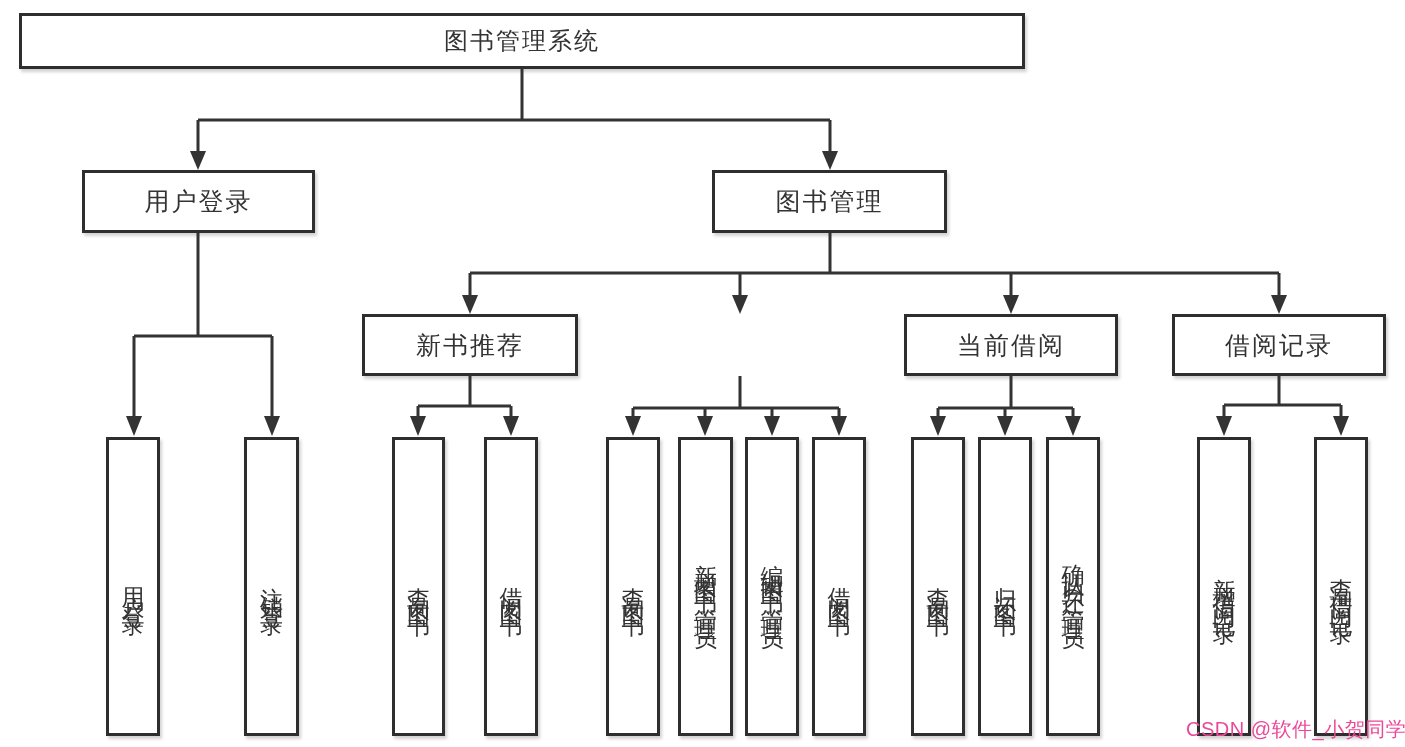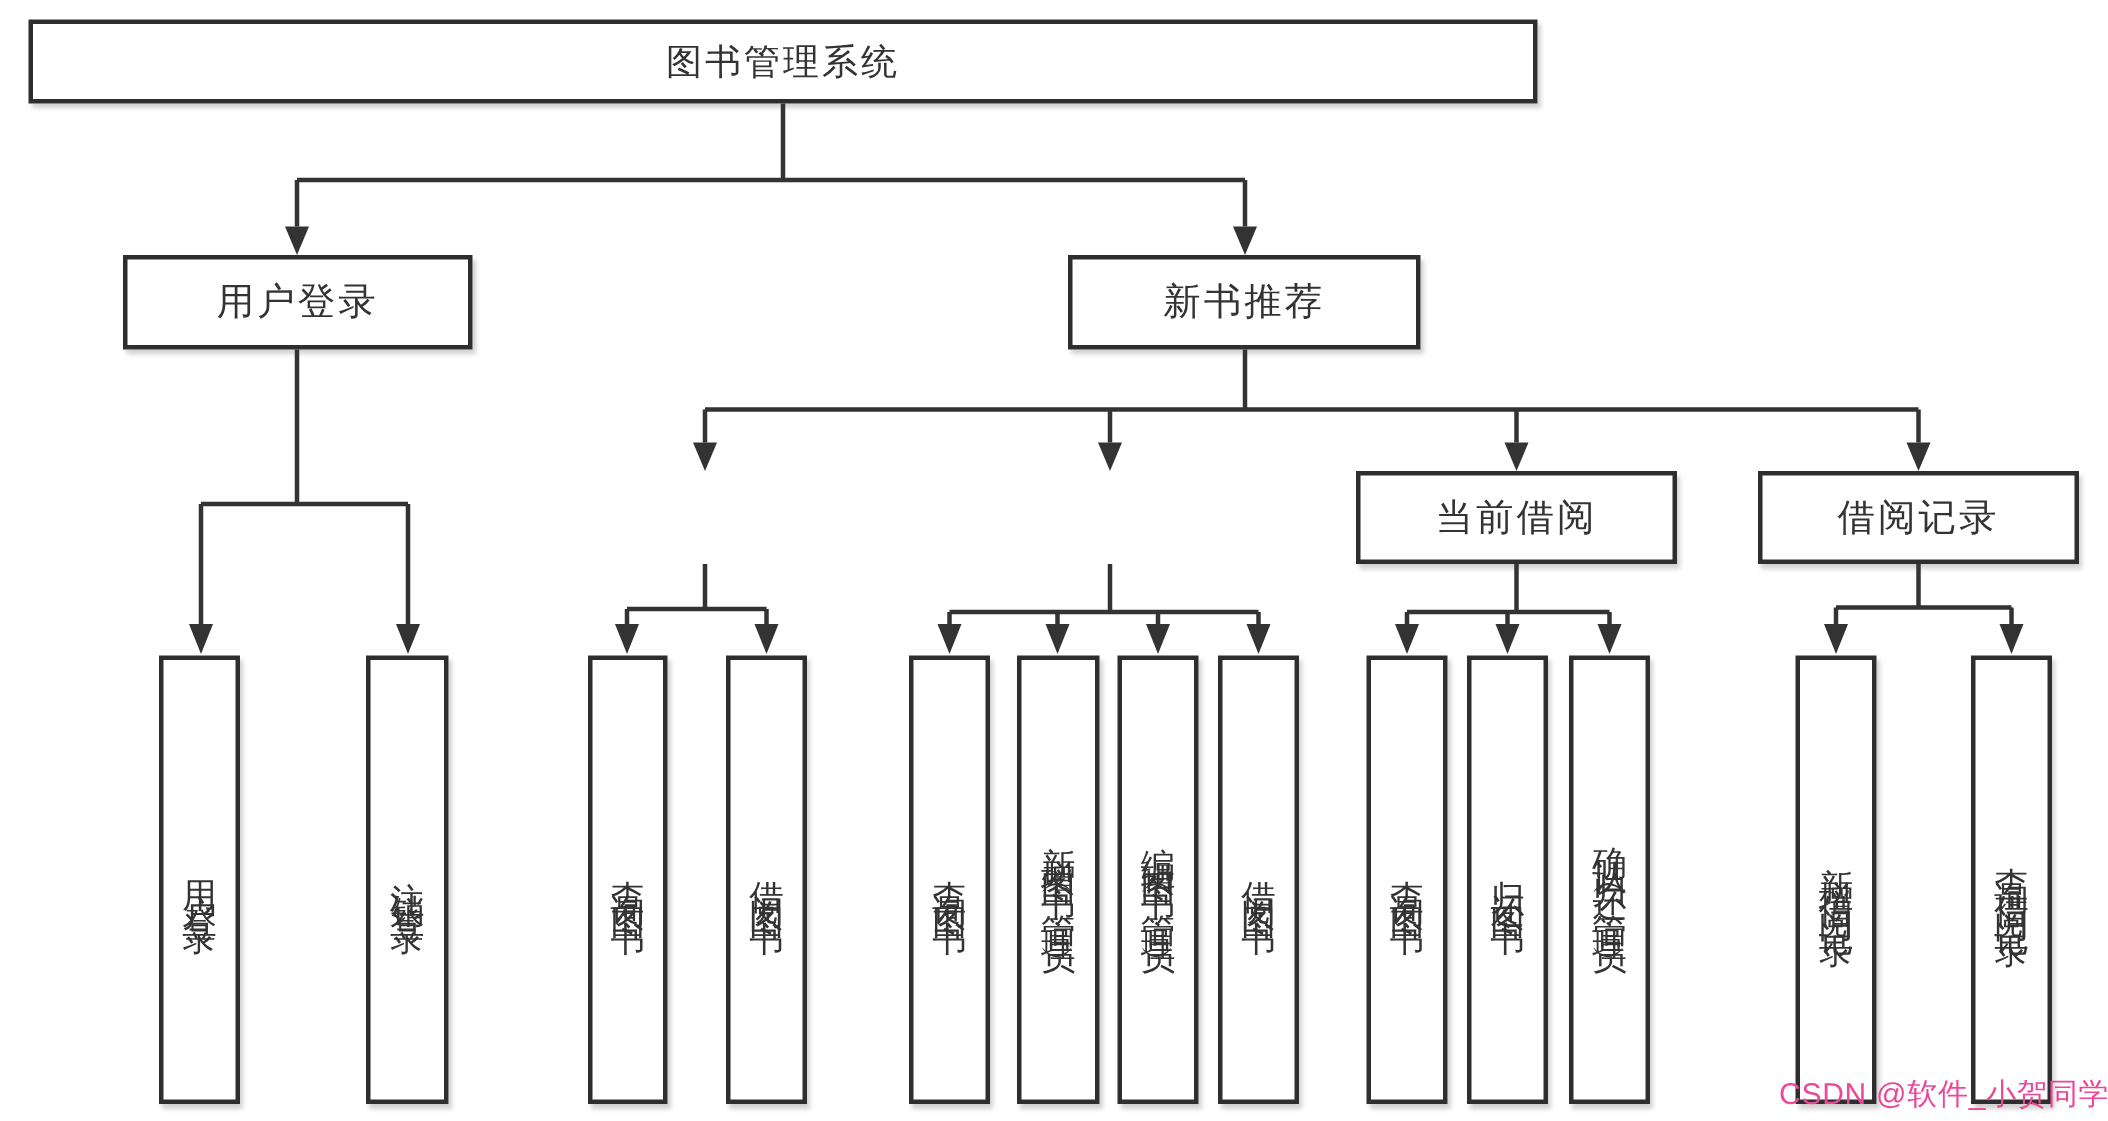--- a/index.html
+++ b/index.html
@@ -42,22 +42,23 @@
   }
 </style>
 </head>
 <body>
 
 <div class="stage">
 
   <div class="box root-label" style="left:19px; top:13px; width:1006px; height:56px;">图书管理系统</div>
 
   <div class="box hlabel" style="left:82px; top:170px; width:233px; height:63px;">用户登录</div>
-  <div class="box hlabel" style="left:712px; top:170px; width:235px; height:63px;">新书推荐</div>
+  <div class="box hlabel" style="left:712px; top:170px; width:235px; height:63px;">图书管理</div>
 
+  <div class="box hlabel" style="left:362px; top:314px; width:216px; height:62px;">新书推荐</div>
   <div class="box hlabel" style="left:904px; top:314px; width:214px; height:62px;">当前借阅</div>
   <div class="box hlabel" style="left:1172px; top:314px; width:214px; height:62px;">借阅记录</div>
 
   <div class="box leaf" style="left:106px; top:437px; width:54px; height:299px;">用户登录</div>
   <div class="box leaf" style="left:244px; top:437px; width:55px; height:299px;">注销登录</div>
 
   <div class="box leaf" style="left:392px; top:437px; width:53px; height:299px;">查询图书</div>
   <div class="box leaf" style="left:484px; top:437px; width:54px; height:299px;">借阅图书</div>
 
   <div class="box leaf" style="left:606px; top:437px; width:54px; height:299px;">查询图书</div>

